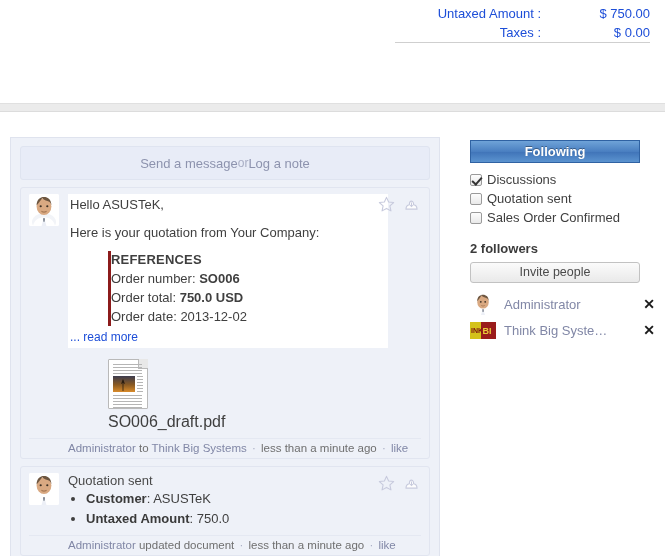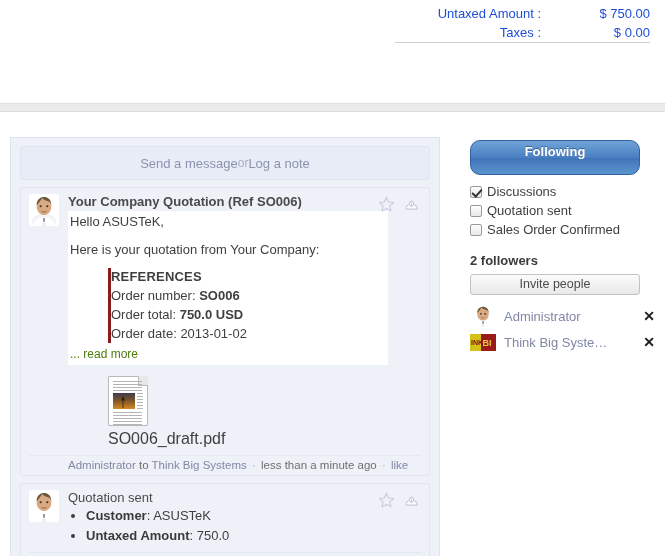--- a/index.html
+++ b/index.html
@@ -100,21 +100,21 @@
   .msg-white p { margin: 0 0 10px 0; line-height: 1.35; color: #3f3f3f; }
   .refs {
     border-left: 3px solid #8c1b1b;
     padding-left: 0;
     margin: 0 0 2px 38px;
     line-height: 1.45;
     color: #3f3f3f;
   }
   .refs .hd { font-weight: bold; letter-spacing: .2px; }
   .readmore {
-    color: #4d7c0f;
+    color: #1d4ed8;
     font-size: 12px;
     text-decoration: none;
     display: inline-block;
     margin-top: 2px;
   }
 
   
   .attach { margin: 11px 0 0 40px; }
   .doc-icon {
     width: 40px; height: 50px;
@@ -172,30 +172,30 @@
   .plain-line { color: #4a4a4a; font-size: 13px; }
 
   
   #side {
     position: absolute;
     left: 470px; top: 140px;
     width: 185px;
   }
   .follow-btn {
     display: block;
-    width: 170px; height: 35px;
+    width: 170px; height: 23px;
     line-height: 21px;
     text-align: center;
     color: #ffffff;
     font-size: 13px;
     font-weight: bold;
     text-shadow: 0 -1px 0 rgba(0,0,0,.35);
     background: linear-gradient(180deg,#6fa3d8 0%,#4a7fc1 50%,#3f73b8 51%,#5b93cf 100%);
     border: 1px solid #2f62a3;
-    border-radius: 10px;
+    border-radius: 0;
     cursor: pointer;
   }
   .subs { margin-top: 7px; }
   .sub-row {
     display: flex; align-items: center; gap: 5px;
     height: 19px; font-size: 13px; color: #3f3f3f;
   }
   .cb {
     width: 12px; height: 12px;
     border: 1px solid #9a9a9a;
@@ -321,37 +321,36 @@
           <path d="M14.2 24.2h1.6l-.3 3.6h-1z" fill="#5a6270"></path>
           <ellipse cx="15" cy="12.5" rx="7.4" ry="8.6" fill="#d9a982"></ellipse>
           <path d="M7.6 11.5c0-6 3.4-8.6 7.4-8.6s7.4 2.6 7.4 8.6c-.6-3.2-2-4-4-4.6-2.5-.8-4.2-1.6-5.1-3-1.4 2.4-3.5 4.4-5.7 7.6z" fill="#6d5640"></path>
           <ellipse cx="11.7" cy="12.3" rx="1.1" ry="1" fill="#3c3125"></ellipse>
           <ellipse cx="18.3" cy="12.3" rx="1.1" ry="1" fill="#3c3125"></ellipse>
           <path d="M12.4 17.2c1.6 1.1 3.6 1.1 5.2 0" fill="none" stroke="#a87a56" stroke-width="1.1"></path>
         </svg>
       </div>
 
       <div class="msg-body">
-        <div class="msg-subject">Your Company Quotation (Ref SO006)</div>
         <div class="msg-white">
           <p>Hello ASUSTeK,</p>
           <p>Here is your quotation from Your Company:</p>
           <div class="refs">
             <div class="hd">REFERENCES</div>
             <div>
               <span>Order number:</span>
               <b>SO006</b>
             </div>
             <div>
               <span>Order total:</span>
               <b>750.0 USD</b>
             </div>
             <div>
               <span>Order date:</span>
-              <span>2013-01-02</span>
+              <span>2013-12-02</span>
             </div>
           </div>
           <a class="readmore" href="#">... read more</a>
         </div>
 
         <div class="attach">
           <div class="doc-icon">
             <span class="doc-fold"></span>
             <span class="doc-lines">
               <i></i>

